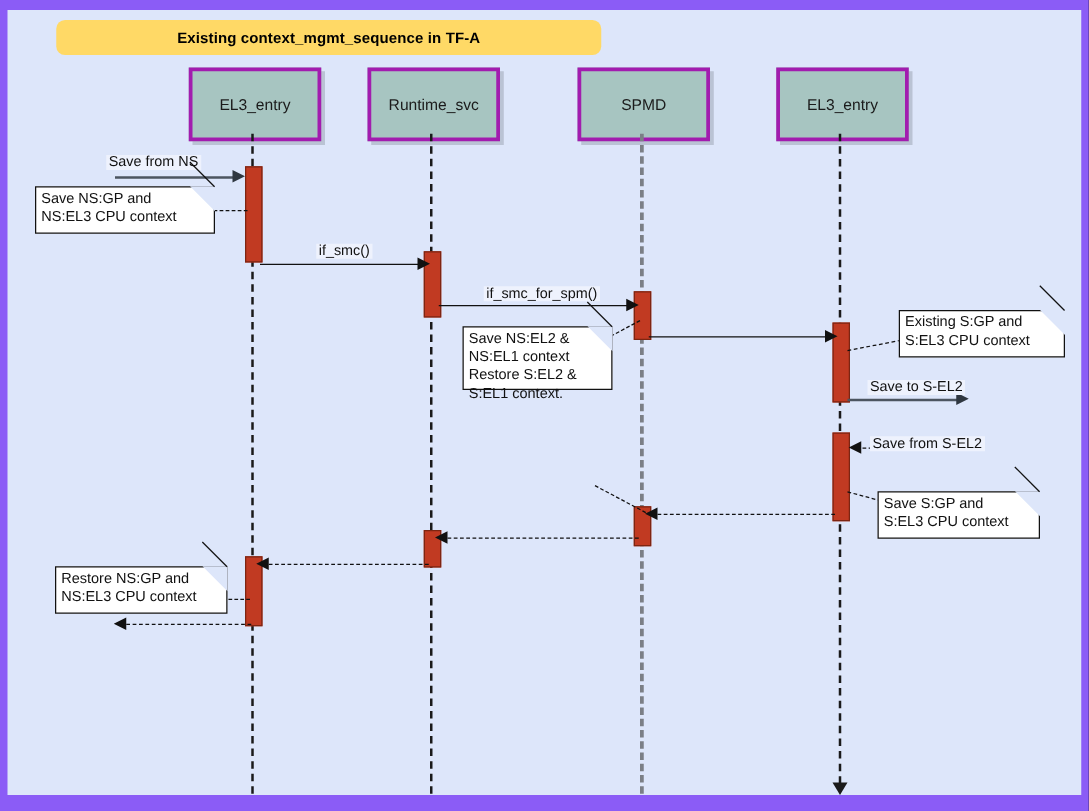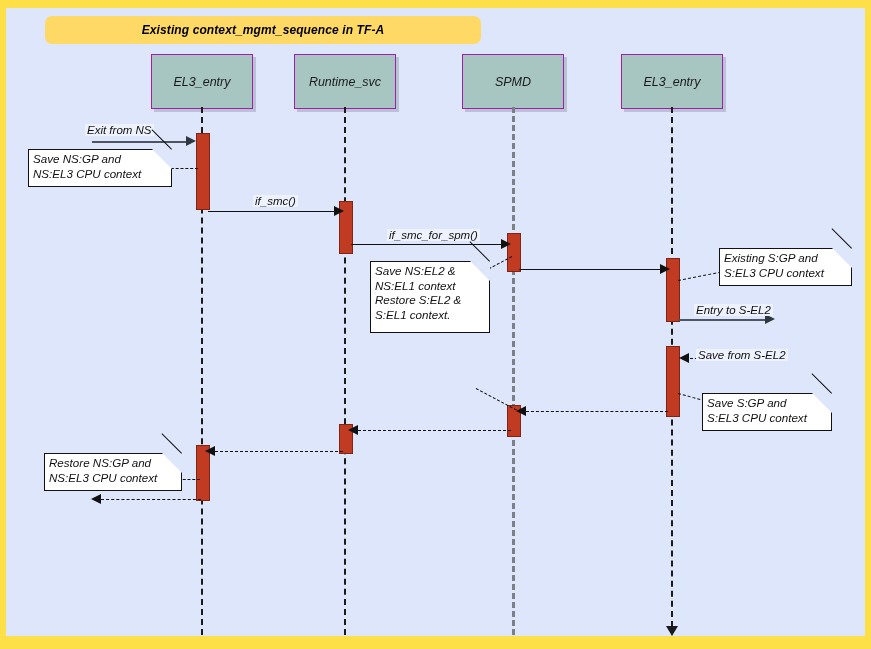--- a/index.html
+++ b/index.html
@@ -1,33 +1,33 @@
 <!DOCTYPE html>
 <html><head>
 <meta charset="utf-8">
 <style>
   html,body{margin:0;padding:0;background:#000;}
   body{width:871px;height:649px;overflow:hidden;
        font-family:"Liberation Sans","DejaVu Sans",sans-serif;}
 
-  #stage{position:relative;width:871px;height:649px;background:#fde047;font-style:italic;}
+  #stage{position:relative;width:871px;height:649px;background:#8b5cf6;}
 
   
   #canvas{position:absolute;left:6px;top:8px;width:859px;height:628px;
           background:#dde6fa;overflow:hidden;}
 
   
   #banner{position:absolute;left:39px;top:8px;width:436px;height:28px;
           background:#ffd966;border-radius:7px;
           display:flex;align-items:center;justify-content:center;}
   #banner span{font-size:12px;font-weight:bold;color:#000;letter-spacing:.1px;}
 
   
   .head{position:absolute;width:100px;height:53px;background:#a7c5c1;
-        border:1px solid #a21caf;box-shadow:3px 3px 0 rgba(120,130,140,.35);
+        border:3px solid #a21caf;box-shadow:3px 3px 0 rgba(120,130,140,.35);
         display:flex;align-items:center;justify-content:center;}
   .head span{font-size:12.5px;color:#1b1b1b;}
 
   
   .lifeline{position:absolute;width:0;border-left-width:2px;border-left-style:dashed;}
   .ll-dark{border-left-color:#1a1a1a;}
   .ll-gray{border-left-color:#7b7f86;border-left-width:3px;}
 
   .ll-arrow{position:absolute;width:0;height:0;
             border-left:6px solid transparent;border-right:6px solid transparent;
@@ -95,36 +95,36 @@
     <div class="act" style="left:333px;top:193px;height:51px;"></div>
     <div class="act" style="left:501px;top:225px;height:37px;"></div>
     <div class="act" style="left:660px;top:250px;height:62px;"></div>
     <div class="act" style="left:660px;top:338px;height:69px;"></div>
     <div class="act" style="left:501px;top:397px;height:30px;"></div>
     <div class="act" style="left:333px;top:416px;height:28px;"></div>
     <div class="act" style="left:190px;top:437px;height:54px;"></div>
 
     <div class="msg gray" style="left:86px;top:133px;width:96px;"></div>
     <div class="arw gray right" style="left:180px;top:128px;"></div>
-    <div class="mlabel" style="left:79px;top:116px;">Exit from NS</div>
+    <div class="mlabel" style="left:79px;top:116px;">Save from NS</div>
 
     <div class="msg" style="left:202px;top:203px;width:128px;"></div>
     <div class="arw right" style="left:328px;top:198px;"></div>
     <div class="mlabel" style="left:247px;top:187px;">if_smc()</div>
 
     <div class="msg" style="left:345px;top:236px;width:153px;"></div>
     <div class="arw right" style="left:495px;top:231px;"></div>
     <div class="mlabel" style="left:381px;top:221px;">if_smc_for_spm()</div>
 
     <div class="msg" style="left:513px;top:261px;width:144px;"></div>
     <div class="arw right" style="left:654px;top:256px;"></div>
 
     <div class="msg gray" style="left:672px;top:311px;width:90px;"></div>
     <div class="arw gray right" style="left:759px;top:306px;"></div>
-    <div class="mlabel" style="left:688px;top:296px;">Entry to S-EL2</div>
+    <div class="mlabel" style="left:688px;top:296px;">Save to S-EL2</div>
 
     <div class="msg ret" style="left:684px;top:350px;width:77px;"></div>
     <div class="arw left" style="left:673px;top:345px;"></div>
     <div class="mlabel" style="left:690px;top:341px;">Save from S-EL2</div>
 
     <div class="msg ret" style="left:520px;top:403px;width:142px;"></div>
     <div class="arw left" style="left:510px;top:398px;"></div>
 
     <div class="msg ret" style="left:352px;top:422px;width:153px;"></div>
     <div class="arw left" style="left:342px;top:417px;"></div>
@@ -137,21 +137,21 @@
 
     <div class="leader" style="left:160px;top:160px;width:32px;"></div>
     <div class="note" style="left:22px;top:141px;width:144px;height:38px;">
       <div class="fold2"></div>
       <div class="foldline"></div>
       <div class="txt">Save NS:GP and
 NS:EL3 CPU context</div>
     </div>
 
     <div class="leader" style="left:470px;top:248px;width:36px;transform:rotate(-28deg);transform-origin:right center;"></div>
-    <div class="note" style="left:364px;top:253px;width:120px;height:72px;">
+    <div class="note" style="left:364px;top:253px;width:120px;height:51px;">
       <div class="fold2"></div>
       <div class="foldline"></div>
       <div class="txt">Save NS:EL2 &amp;
 NS:EL1 context
 Restore S:EL2 &amp;
 S:EL1 context.</div>
     </div>
 
     <div class="leader" style="left:672px;top:272px;width:44px;transform:rotate(-11deg);transform-origin:left center;"></div>
     <div class="note" style="left:713px;top:240px;width:133px;height:38px;">

